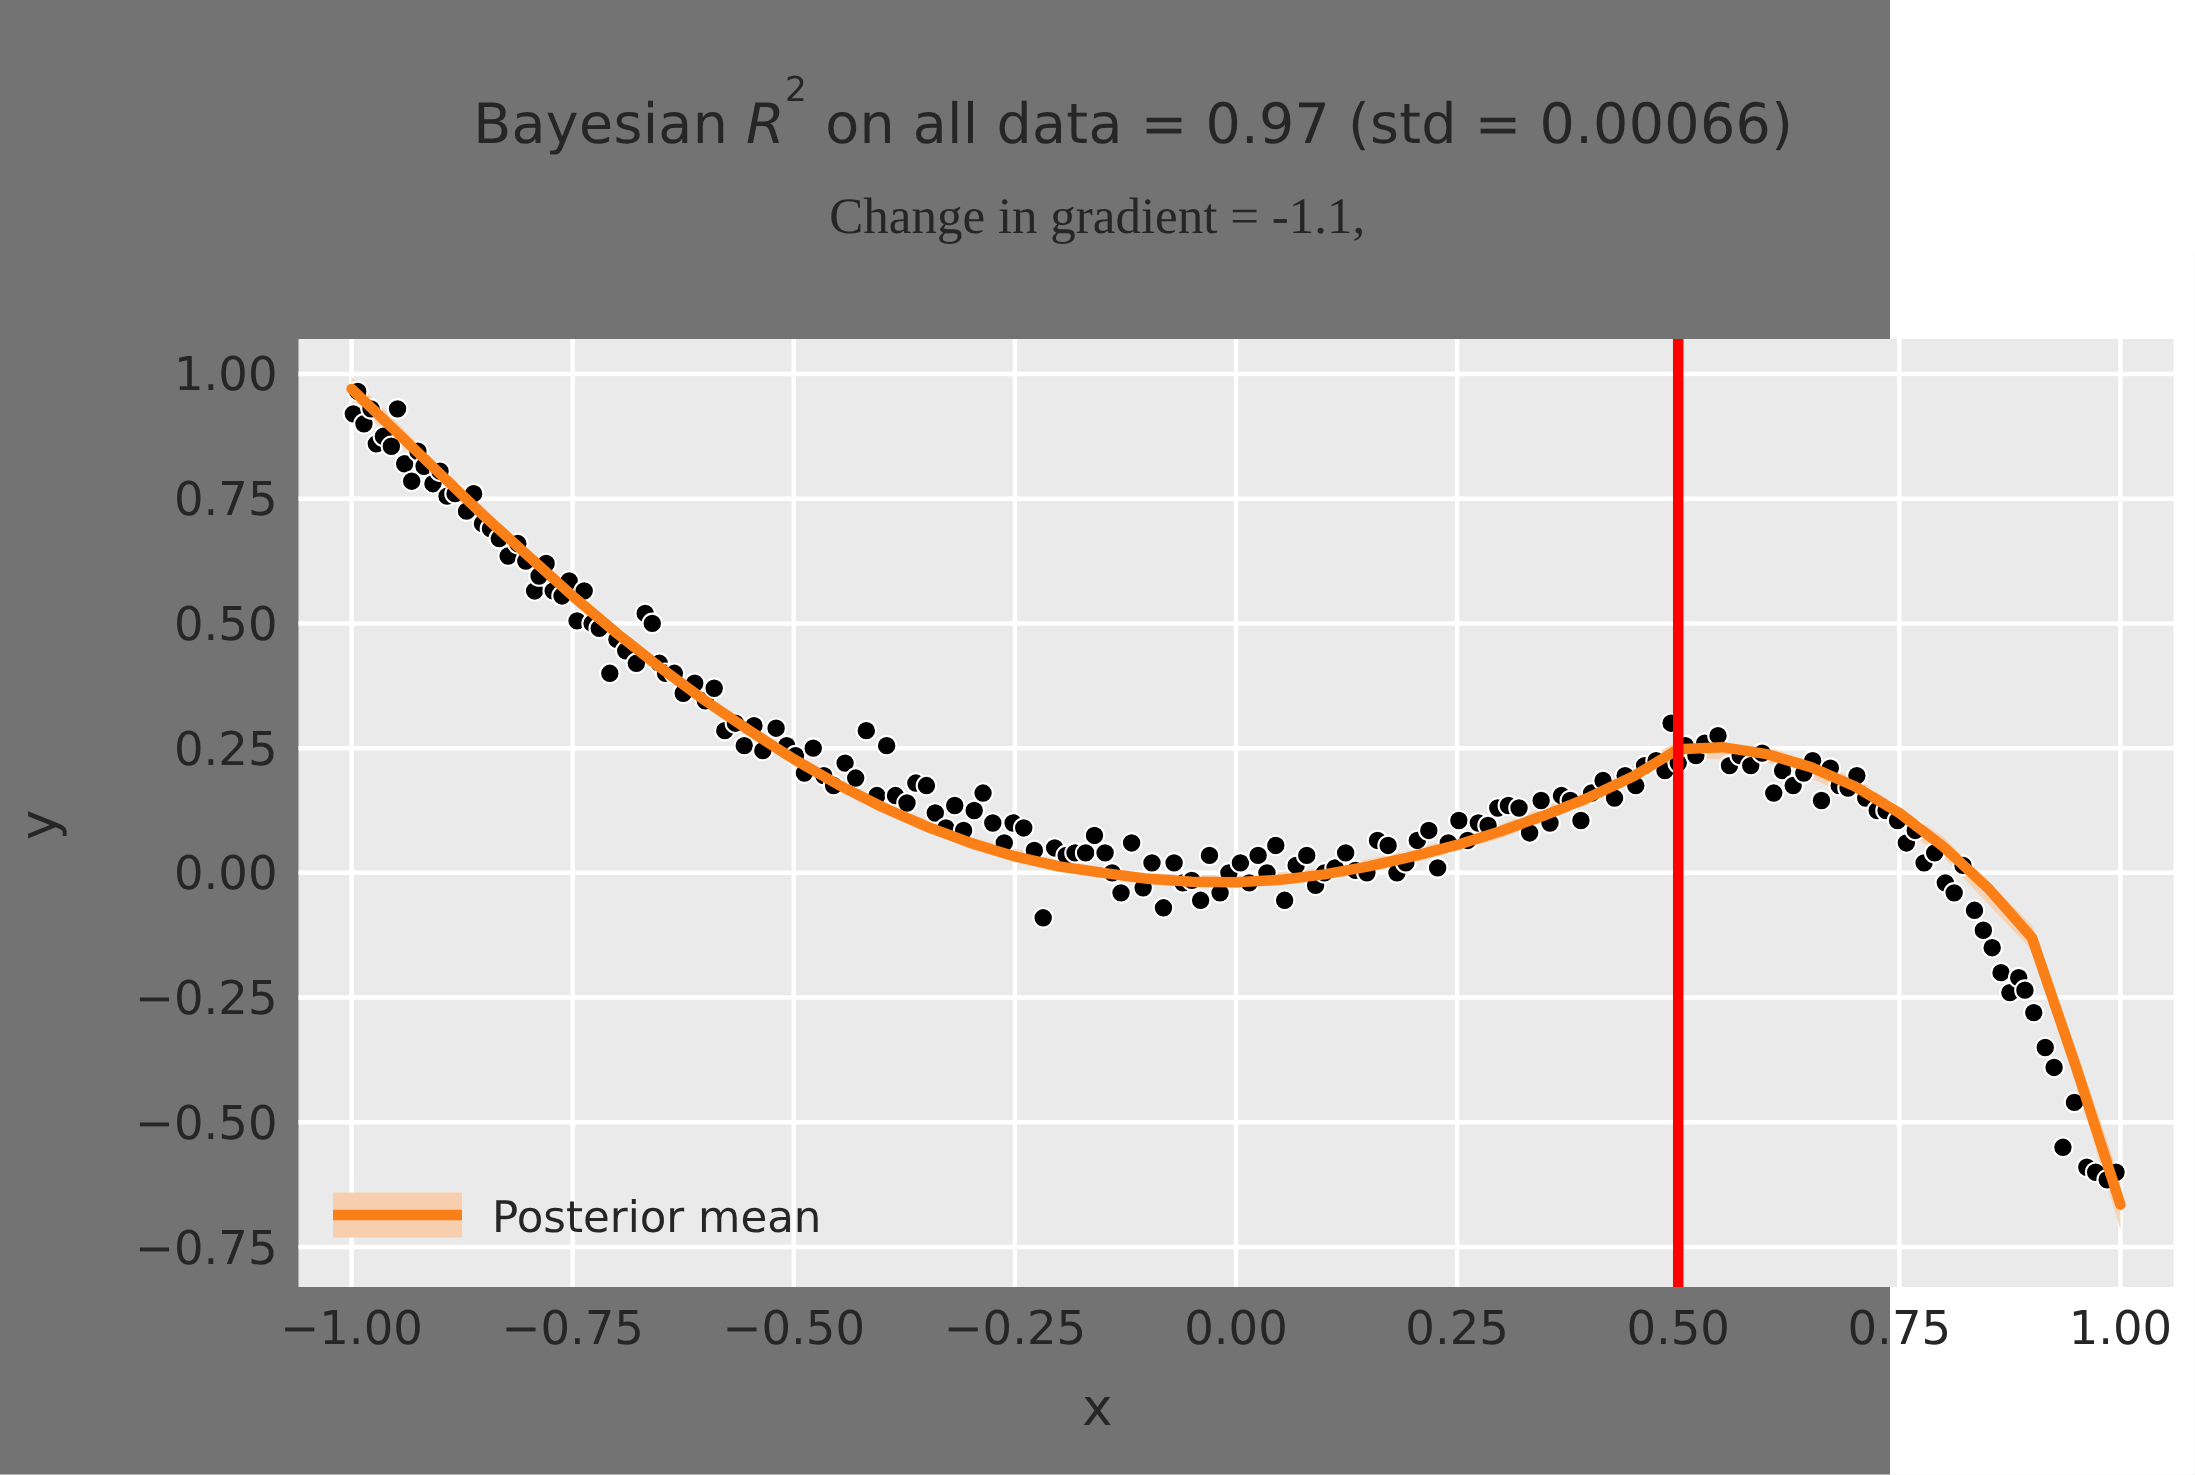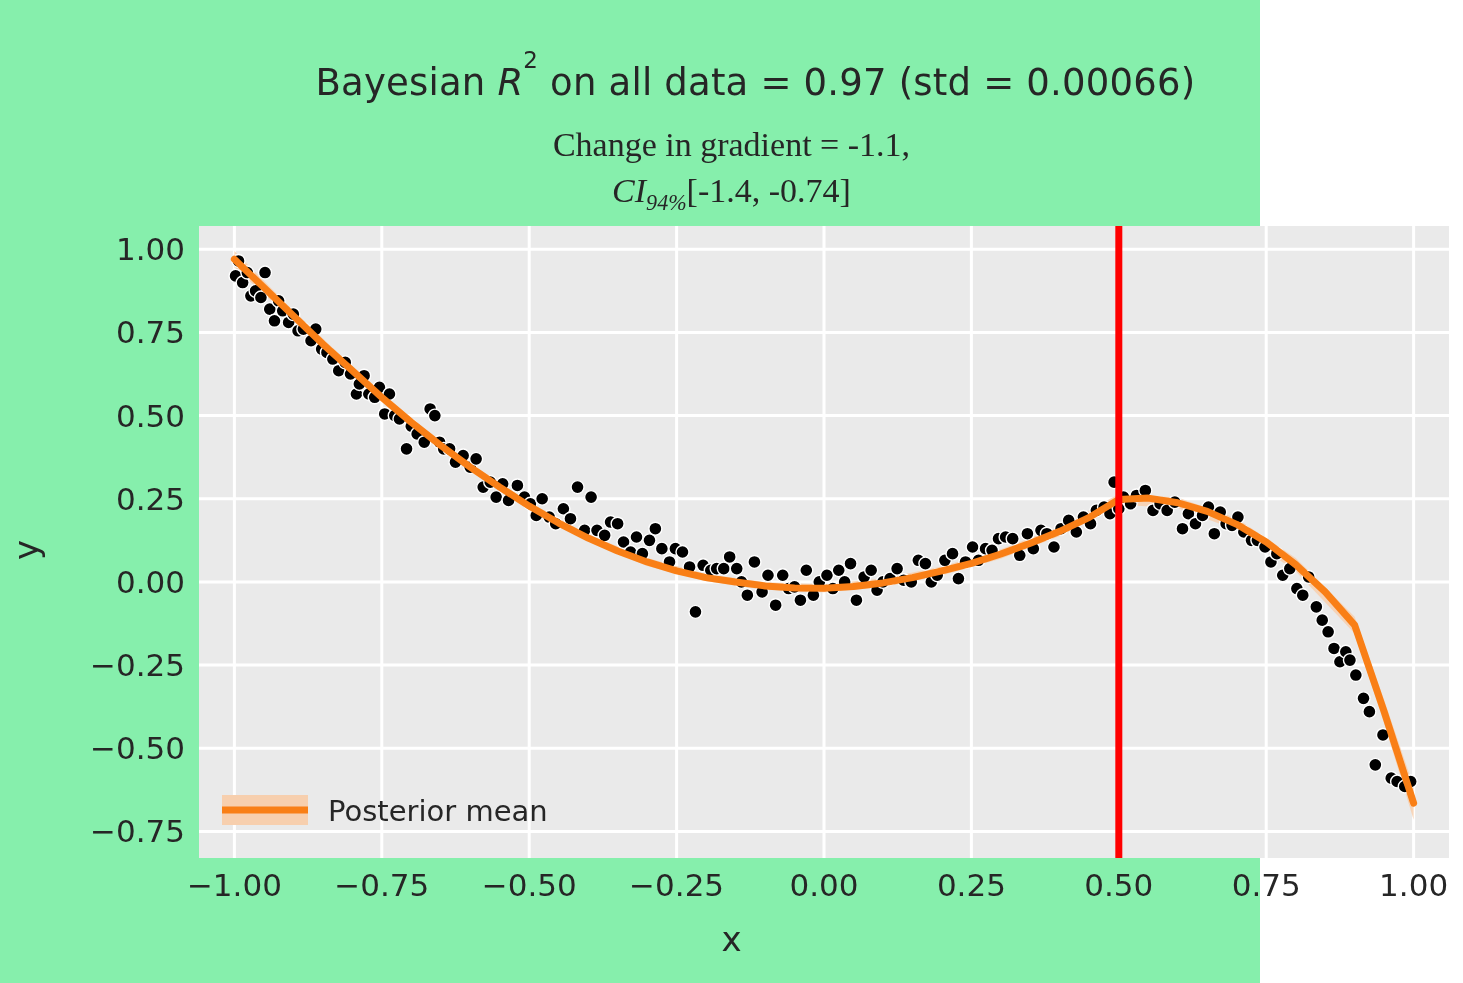--- a/index.html
+++ b/index.html
@@ -11,21 +11,21 @@
     width: 1463px;
     height: 983px;
     font-family: "DejaVu Sans", sans-serif;
     color: #262626;
     overflow: hidden;
   }
   #figure {
     position: relative;
     width: 1260px;
     height: 983px;
-    background: #86efac;
+    background: #737373;
   }
   .title-main {
     position: absolute;
     left: 0;
     top: 18px;
     width: 1463px;
     text-align: center;
     font-size: 37px;
     color: #262626;
     letter-spacing: 0.2px;
@@ -95,21 +95,20 @@
 <body>
 
 <div id="figure">
 
   <div class="title-main">
     <span>Bayesian </span><span class="sup"><span>R</span><sup>2</sup></span><span> on all data = 0.97 (std = 0.00066)</span>
   </div>
 
   <div class="title-sub">
     <div>Change in gradient = -1.1,</div>
-    <div><span class="ci"><span>CI</span><sub>94%</sub></span><span>[-1.4, -0.74]</span></div>
   </div>
 
   <div class="axis-label-y">y</div>
   <div class="axis-label-x">x</div>
 
   <svg id="plot" width="1463" height="983" style="position:absolute;left:0;top:0;">
     <g>
       <rect id="axes-bg" x="199" y="226" width="1250" height="632" fill="#eaeaea"></rect>
     </g>
     <g id="grid-layer">

